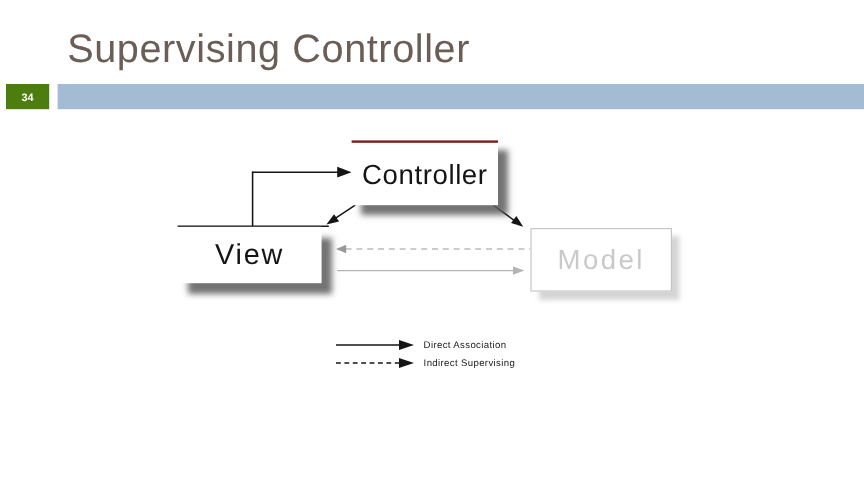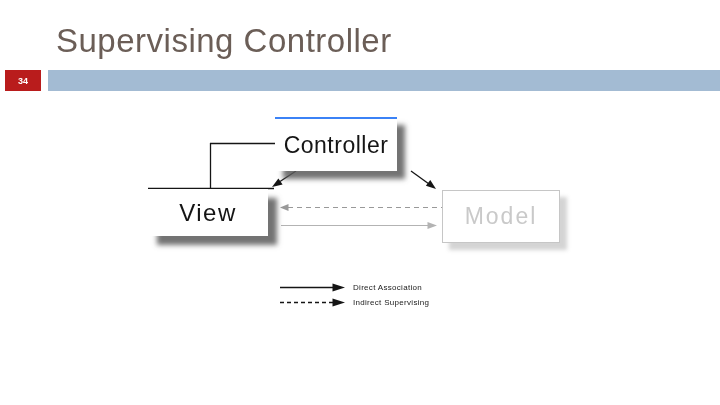--- a/index.html
+++ b/index.html
@@ -21,21 +21,21 @@
     letter-spacing: 0.5px;
     color: #6b5e57;
     white-space: nowrap;
   }
   .page-badge {
     position: absolute;
     left: 5px;
     top: 70px;
     width: 36px;
     height: 21px;
-    background: #b91c1c;
+    background: #4d7c0f;
     color: #ffffff;
     font-size: 9px;
     font-weight: bold;
     display: flex;
     align-items: center;
     justify-content: center;
   }
   .header-bar {
     position: absolute;
     left: 48px;
@@ -48,22 +48,22 @@
   .diagram svg { position: absolute; left: 0; top: 0; }
   .box {
     position: absolute;
     background: #ffffff;
     display: flex;
     align-items: center;
     justify-content: center;
     color: #151515;
   }
   .box-controller {
-    left: 275px; top: 117px; width: 122px; height: 54px;
-    border-top: 2px solid #3b82f6;
+    left: 293px; top: 117px; width: 122px; height: 54px;
+    border-top: 2px solid #7f1d1d;
     box-shadow: 8px 8px 5px rgba(90,90,90,0.85);
     font-size: 23px;
     letter-spacing: 0.5px;
   }
   .box-view {
     left: 148px; top: 189px; width: 120px; height: 47px;
     box-shadow: 9px 9px 5px rgba(90,90,90,0.85);
     font-size: 24px;
     letter-spacing: 1.5px;
   }

